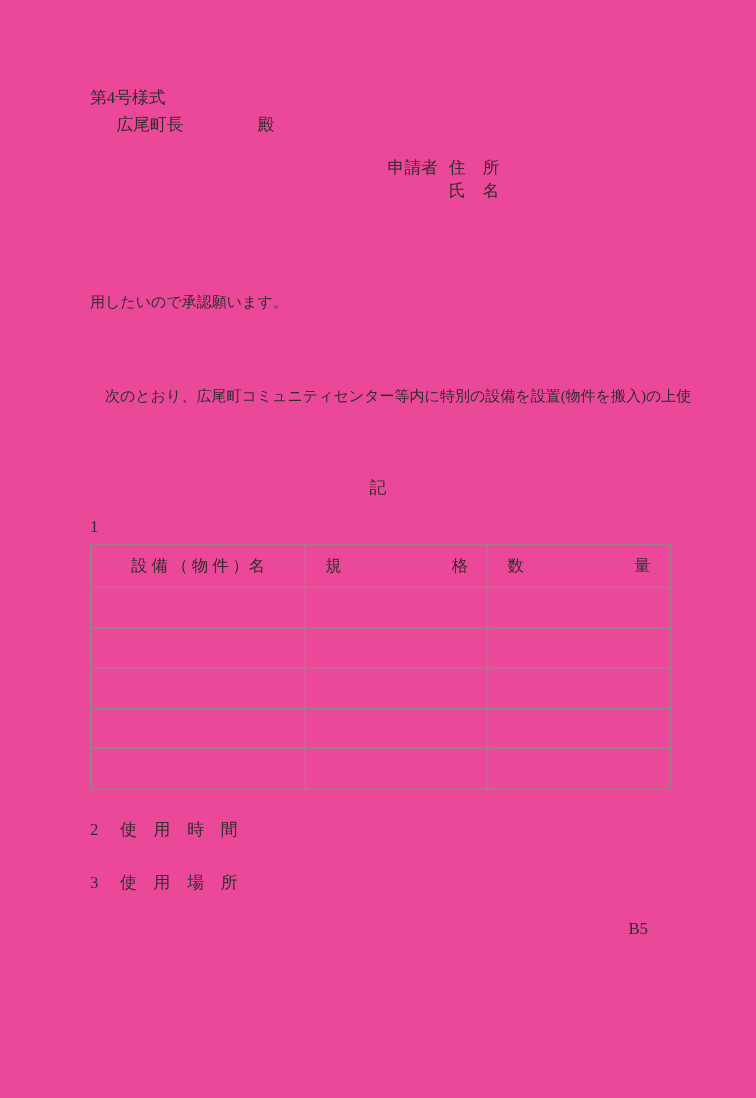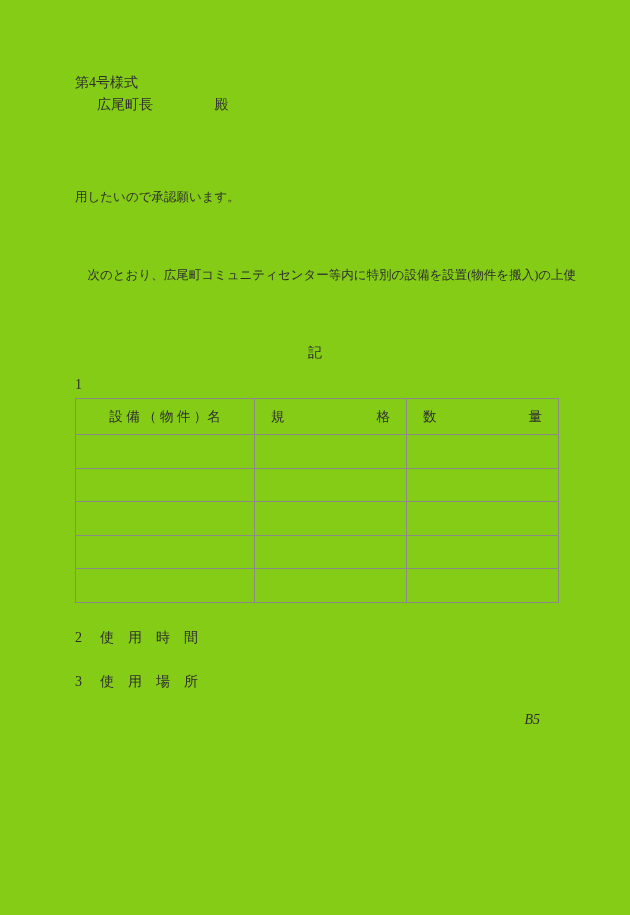--- a/index.html
+++ b/index.html
@@ -11,21 +11,21 @@
     width: 630px;
     height: 915px;
     font-family: "Liberation Serif", "DejaVu Serif", serif;
     color: #2e2e2e;
   }
   .page {
     position: relative;
     width: 630px;
     height: 915px;
     box-sizing: border-box;
-    background: #84cc16;
+    background: #ec4899;
     padding: 74px 75px 0 75px;
     overflow: hidden;
   }
   .form-number {
     font-size: 14px;
     line-height: 18px;
   }
   .doc-title {
     margin: 27px 0 0 0;
     font-size: 14px;
@@ -110,37 +110,46 @@
     display: flex;
     justify-content: space-between;
     padding: 0 16px;
   }
   .page-size {
     margin-top: 20px;
     text-align: right;
     padding-right: 15px;
     font-size: 14px;
     line-height: 18px;
-    font-style: italic;
   }
 </style>
 </head>
 <body>
 
 <div class="page">
 
   <div class="form-number">第4号様式</div>
 
 
 
   <div class="addressee">
     <span>広尾町長</span>
     <span class="honorific">殿</span>
   </div>
 
+  <div class="applicant">
+    <div class="app-row">
+      <span class="app-label">申請者</span>
+      <span>住　所</span>
+    </div>
+    <div class="app-row">
+      <span class="app-label"></span>
+      <span>氏　名</span>
+    </div>
+  </div>
 
   <div class="body-par">
     <div>用したいので承認願います。</div>
     <div>　次のとおり、広尾町コミュニティセンター等内に特別の設備を設置(物件を搬入)の上使</div>
   </div>
 
   <div class="record-mark">記</div>
 
   <div class="section sec1">
     <span class="sec-num">1</span>

